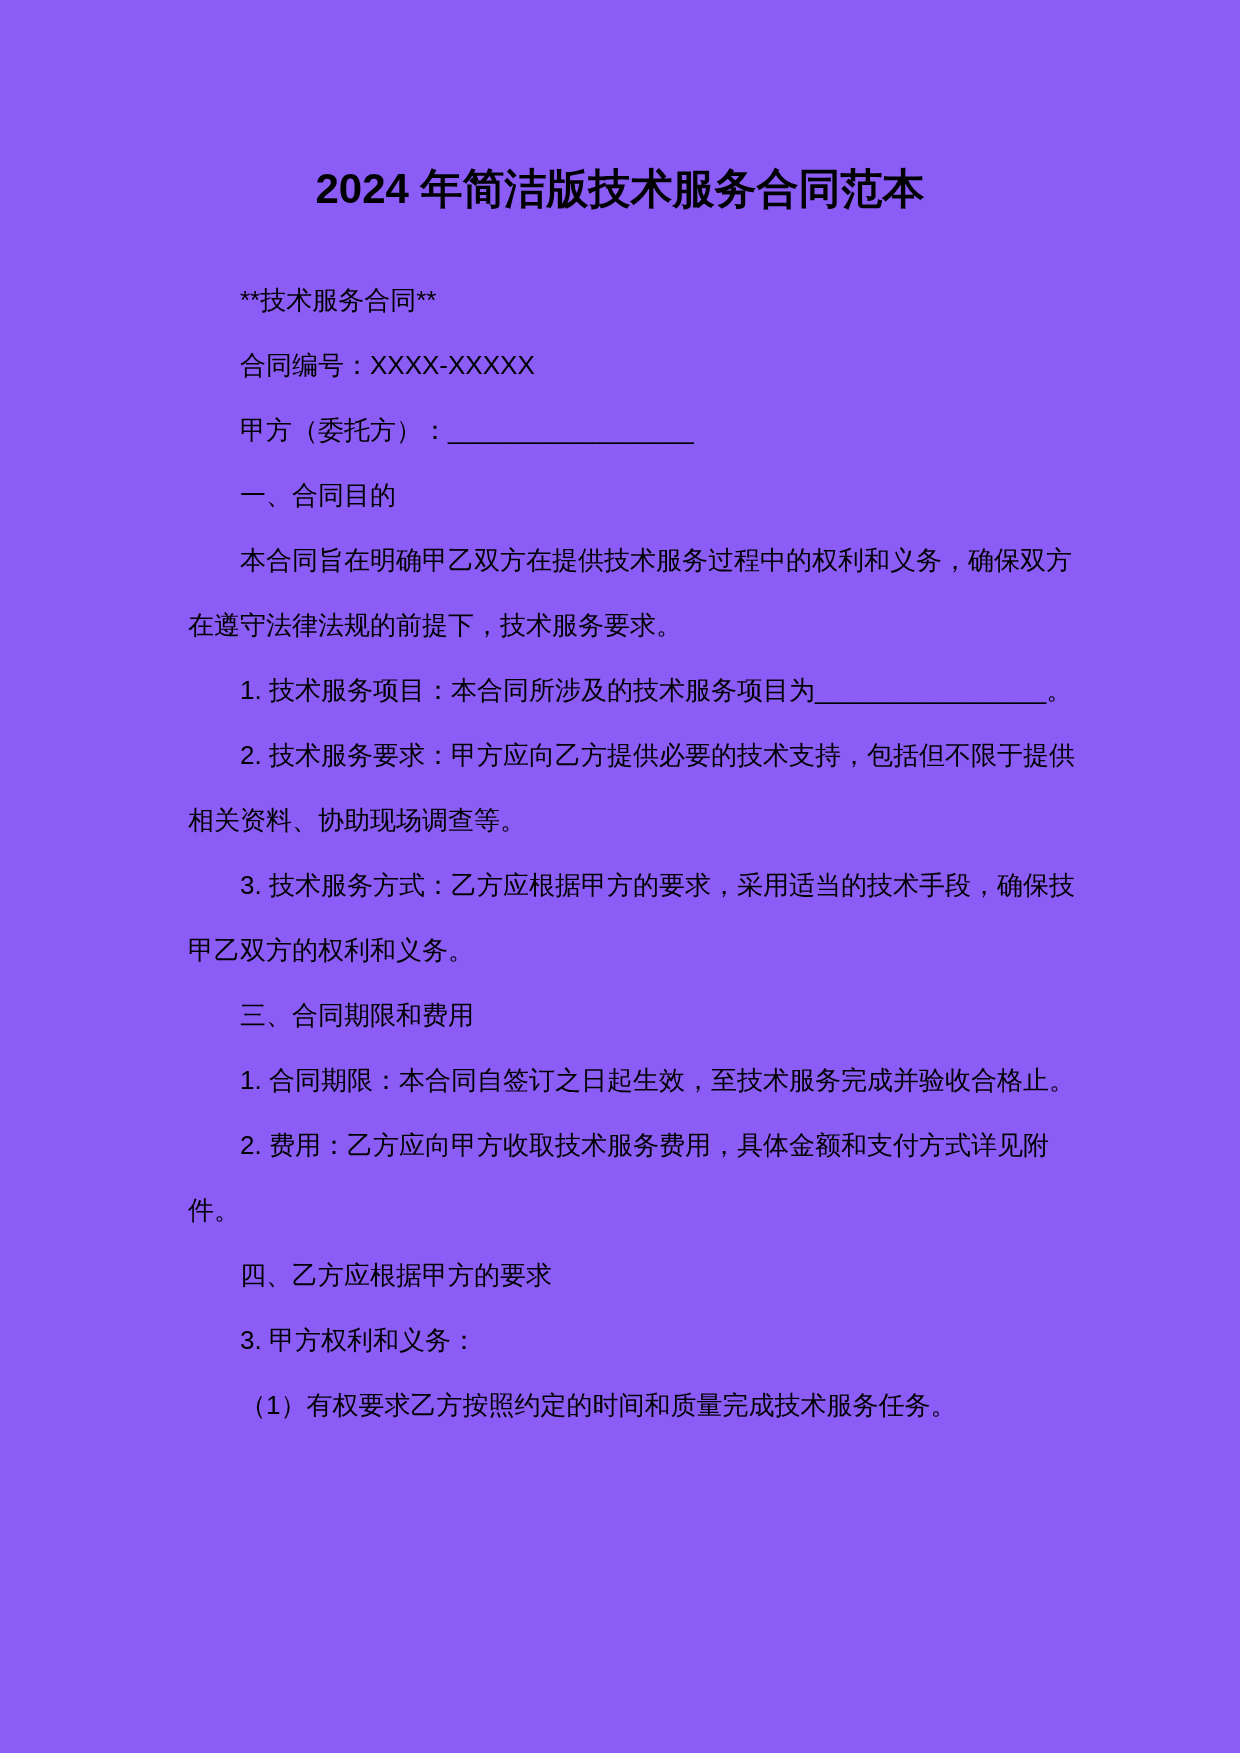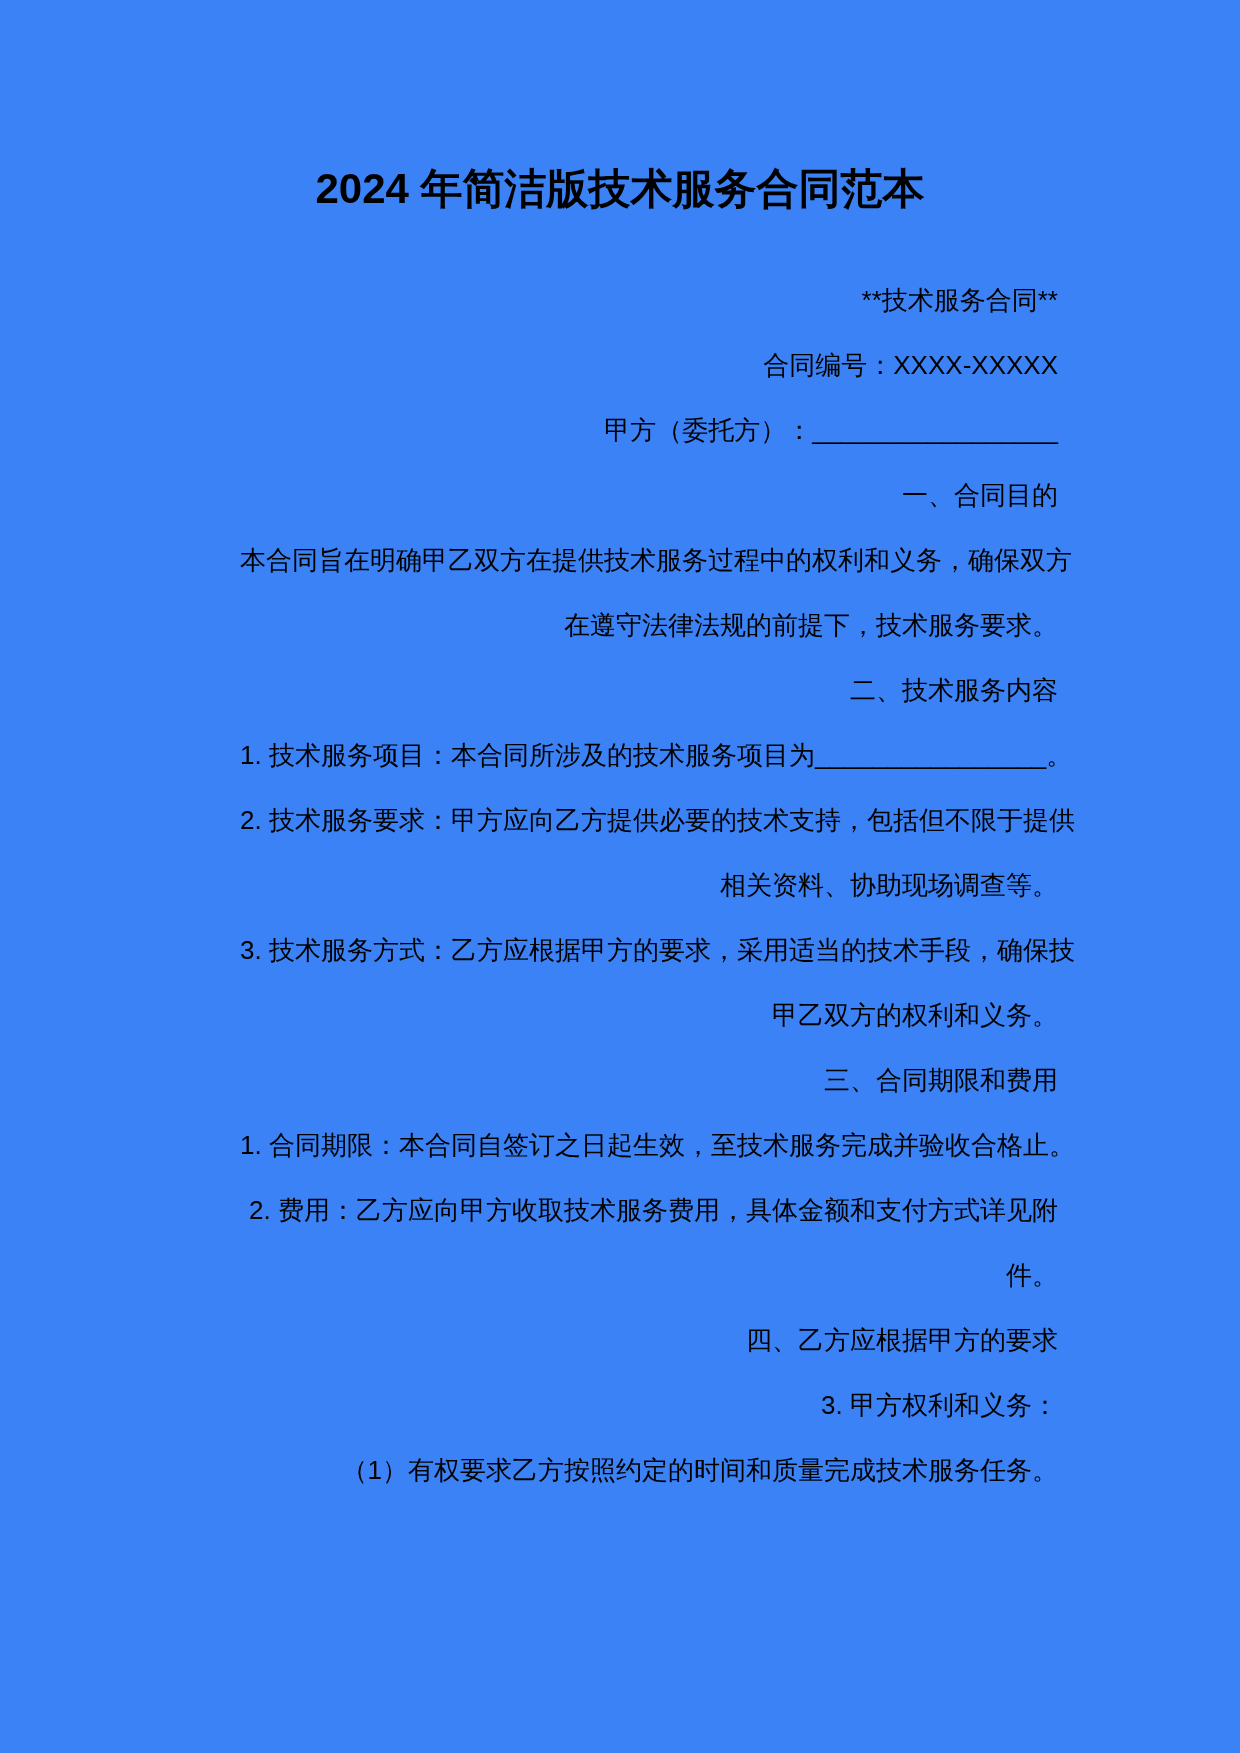--- a/index.html
+++ b/index.html
@@ -4,21 +4,21 @@
 <style>
   html, body {
     margin: 0;
     padding: 0;
     background: #ffffff;
   }
   .page {
     position: relative;
     width: 1240px;
     height: 1753px;
-    background: #3b82f6;
+    background: #8b5cf6;
     color: #000000;
     font-family: "Liberation Sans", "DejaVu Sans", sans-serif;
     overflow: hidden;
   }
   .doc-title {
     position: absolute;
     top: 156px;
     left: 185px;
     width: 870px;
     height: 66px;
@@ -33,39 +33,37 @@
     top: 268px;
     left: 188px;
     width: 870px;
   }
   .line {
     height: 65px;
     line-height: 65px;
     font-size: 26px;
     white-space: nowrap;
     color: #000000;
-    text-align: right;
   }
   .line.indent {
     padding-left: 52px;
   }
 </style>
 </head>
 <body>
 
 <div class="page">
   <div class="doc-title">2024 年简洁版技术服务合同范本</div>
   <div class="doc-body">
       <div class="line indent">**技术服务合同**</div>
       <div class="line indent">合同编号：XXXX-XXXXX</div>
       <div class="line indent">甲方（委托方）：_________________</div>
       <div class="line indent">一、合同目的</div>
       <div class="line indent">本合同旨在明确甲乙双方在提供技术服务过程中的权利和义务，确保双方</div>
       <div class="line">在遵守法律法规的前提下，技术服务要求。</div>
-      <div class="line indent">二、技术服务内容</div>
       <div class="line indent">1. 技术服务项目：本合同所涉及的技术服务项目为________________。</div>
       <div class="line indent">2. 技术服务要求：甲方应向乙方提供必要的技术支持，包括但不限于提供</div>
       <div class="line">相关资料、协助现场调查等。</div>
       <div class="line indent">3. 技术服务方式：乙方应根据甲方的要求，采用适当的技术手段，确保技</div>
       <div class="line">甲乙双方的权利和义务。</div>
       <div class="line indent">三、合同期限和费用</div>
       <div class="line indent">1. 合同期限：本合同自签订之日起生效，至技术服务完成并验收合格止。</div>
       <div class="line indent">2. 费用：乙方应向甲方收取技术服务费用，具体金额和支付方式详见附</div>
       <div class="line">件。</div>
       <div class="line indent">四、乙方应根据甲方的要求</div>

